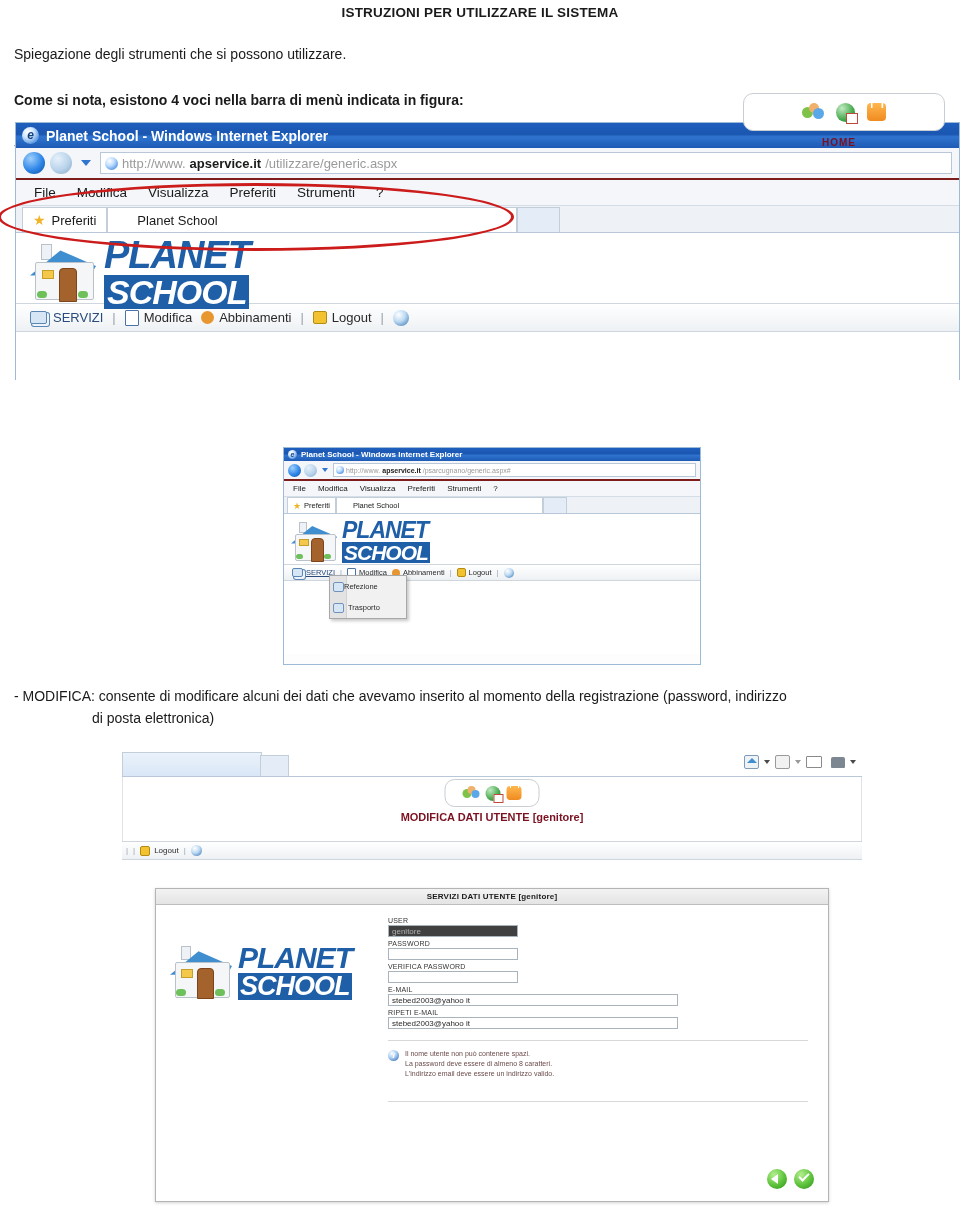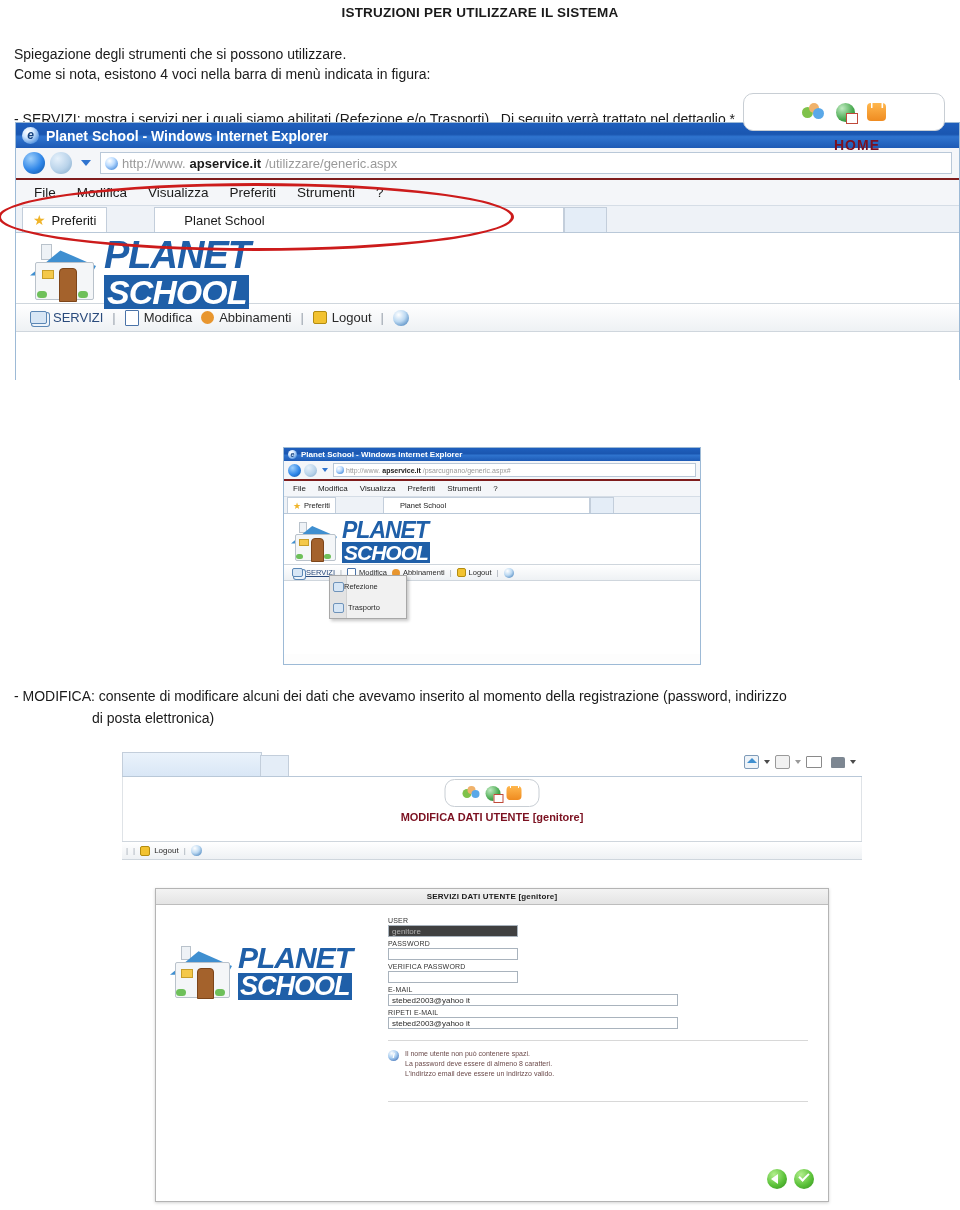--- a/index.html
+++ b/index.html
@@ -9,21 +9,21 @@
     color:#1a1a1a;position:relative;overflow:hidden;
   }
   .doc-title{
     text-align:center;font-weight:bold;font-size:13.5px;
     letter-spacing:.2px;padding-top:5px;
   }
   .para{
     font-size:14px;line-height:1.45;padding:0 14px;
   }
   .p1{margin-top:24px;}
-  .p2{}
+  .p2{margin-top:26px;font-weight:bold;}
 
   
   .ie-win{position:relative;background:#fdfdfd;border:1px solid #9dbad6;box-sizing:border-box;}
   .ie-title{
     background:linear-gradient(to bottom,#1f5fbd 0%,#1a56b0 45%,#2f74cf 55%,#1d5ab5 100%);
     color:#ffffff;font-weight:bold;display:flex;align-items:center;
   }
   .ie-title .e-logo{
     display:inline-block;border-radius:50%;
     background:radial-gradient(circle at 35% 30%,#ffffff 0%,#cfe6ff 35%,#1f6fd0 95%);
@@ -41,21 +41,21 @@
   .addr b{color:#1a1a1a;}
   .addr .e-sm{
     display:inline-block;border-radius:50%;flex:none;
     background:radial-gradient(circle at 35% 30%,#ffffff 0%,#bcdcff 40%,#1f6fd0 100%);
   }
   .ie-menu{background:#f4f6f9;display:flex;align-items:center;color:#1a1a1a;border-bottom:1px solid #d5dde6;}
   .ie-menu span{display:inline-block;}
   .ie-tabs{background:#eef2f7;display:flex;align-items:flex-end;border-bottom:1px solid #b9c8d8;}
   .fav-btn{background:#ffffff;border:1px solid #c3cedb;border-bottom:none;display:flex;align-items:center;}
   .star{color:#f0b429;}
-  .tab{background:#ffffff;border:1px solid #c3cedb;border-bottom:none;display:flex;align-items:center;flex:1;margin-left:47px;}
+  .tab{background:#ffffff;border:1px solid #c3cedb;border-bottom:none;display:flex;align-items:center;flex:1;}
   .tab-new{background:#e4edf7;border:1px solid #c3cedb;border-bottom:none;}
 
   
   .ps-body{background:#ffffff;position:relative;}
   .logo-wrap{display:flex;align-items:center;}
   .house{position:relative;flex:none;}
   .house .roof{
     position:absolute;left:0;top:14%;width:100%;height:42%;
     background:#3f8fd0;
     clip-path:polygon(0% 100%, 46% 0%, 100% 62%, 92% 100%);
@@ -239,21 +239,21 @@
         <i style="left:7px;top:0px;width:10px;height:10px;background:#f0b26b;"></i>
         <i style="left:11px;top:5px;width:11px;height:11px;background:#5aa8e8;"></i>
       </span>
       <span class="ic-globe" style="width:19px;height:19px;">
         <i class="cal" style="width:10px;height:9px;"></i>
       </span>
       <span class="ic-bag" style="width:19px;height:18px;">
         <i class="hd"></i>
       </span>
     </div>
-    <div class="home-label" style="right:2px;top:-96px;width:200px;font-size:14px;letter-spacing:1px;">HOME</div>
+    <div class="home-label" style="right:20px;top:-96px;width:200px;font-size:10px;letter-spacing:1px;">HOME</div>
   </div>
 
   <div class="ellipse" style="left:-18px;top:60px;width:510px;height:62px;"></div>
 </div>
 
 <div class="para" style="margin-top:24px;">- SERVIZI: mostra i servizi per i quali siamo abilitati (Refezione e/o Trasporti) . Di seguito verrà trattato nel dettaglio *</div>
 
 <div class="ie-win" style="position:absolute;left:283px;top:447px;width:418px;height:218px;">
 
   <div class="ie-title" style="height:13px;padding:0 4px;font-size:8px;">

